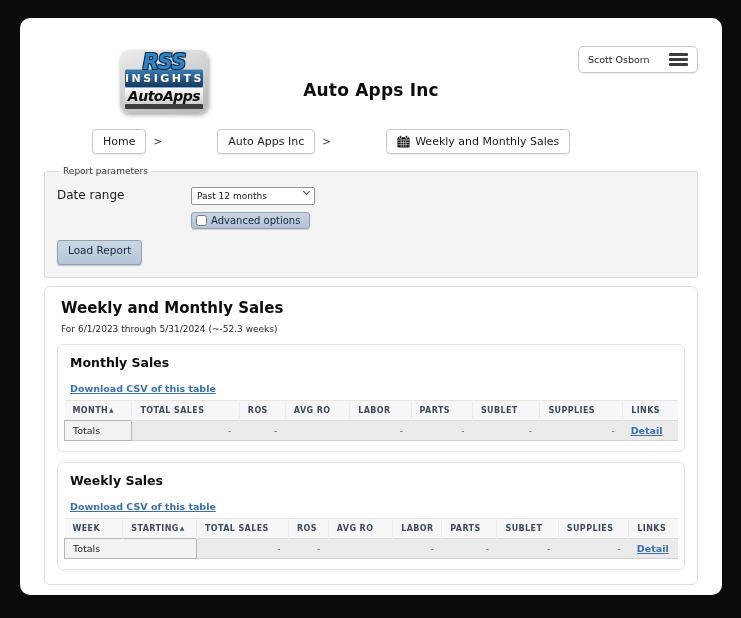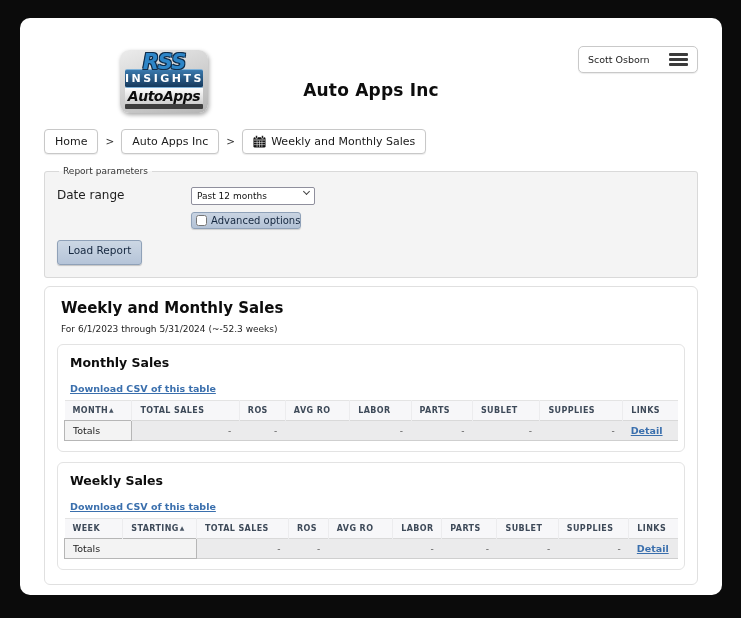--- a/index.html
+++ b/index.html
@@ -54,21 +54,21 @@
   .user-name { font-size:9.5px; color:#222; }
   .hamburger { display:flex; flex-direction:column; gap:2.5px; }
   .hamburger i { display:block; width:19px; height:2.5px; background:#3b3b3b; border-radius:1px; }
 
   
   .breadcrumb { display:flex; align-items:center; height:26px; }
   .crumb {
     display:inline-flex; align-items:center; gap:5px; height:25px;
     border:1px solid #c8c8c8; border-radius:4px; background:#fff;
     padding:0 10px; font-size:11px; color:#1a1a1a;
-    box-shadow:0 1px 1px rgba(0,0,0,.08); cursor:pointer; white-space:nowrap;
+    box-shadow:0 1px 1px rgba(0,0,0,.08); cursor:pointer; white-space:nowrap;margin-left:48px;
   }
   .crumb-sep { margin:0 7px; font-size:10.5px; color:#333; }
   .cal-icon { display:inline-block; width:13px; height:13px; }
 
   
   fieldset.params {
     margin:12px 0 0; border:1px solid #d9d9d9; border-radius:3px;
     background:#f4f4f4; padding:4px 12px 12px;
   }
   fieldset.params legend { font-size:9px; color:#333; padding:0 4px; margin-left:2px; }
@@ -82,21 +82,21 @@
   }
   .select-chevron {
     position:absolute; right:6px; top:5px; width:5px; height:5px;
     border-right:1px solid #444; border-bottom:1px solid #444;
     transform:rotate(45deg); pointer-events:none;
   }
   .adv-row { margin-top:7px; }
   .adv-toggle {
     display:inline-flex; align-items:center; gap:4px;
     background:linear-gradient(#c9d4e2,#b3c2d6); border:1px solid #8fa1b8; border-radius:3px;
-    padding:2px 0 2px 4px; font-size:10px; color:#15273f; cursor:pointer;
+    padding:2px 9px 2px 4px; font-size:10px; color:#15273f; cursor:pointer;
     box-shadow:0 1px 1px rgba(0,0,0,.15);
   }
   .adv-toggle input { width:11px; height:11px; margin:0; }
   .load-btn {
     margin-top:11px; display:inline-block;
     background:linear-gradient(#ccd7e4,#b5c4d8); border:1px solid #8fa1b8; border-radius:3px;
     padding:3px 10px 8px; font-family:inherit; font-size:10.5px; color:#15273f; cursor:pointer;
     box-shadow:0 1px 1px rgba(0,0,0,.2);
   }
 

